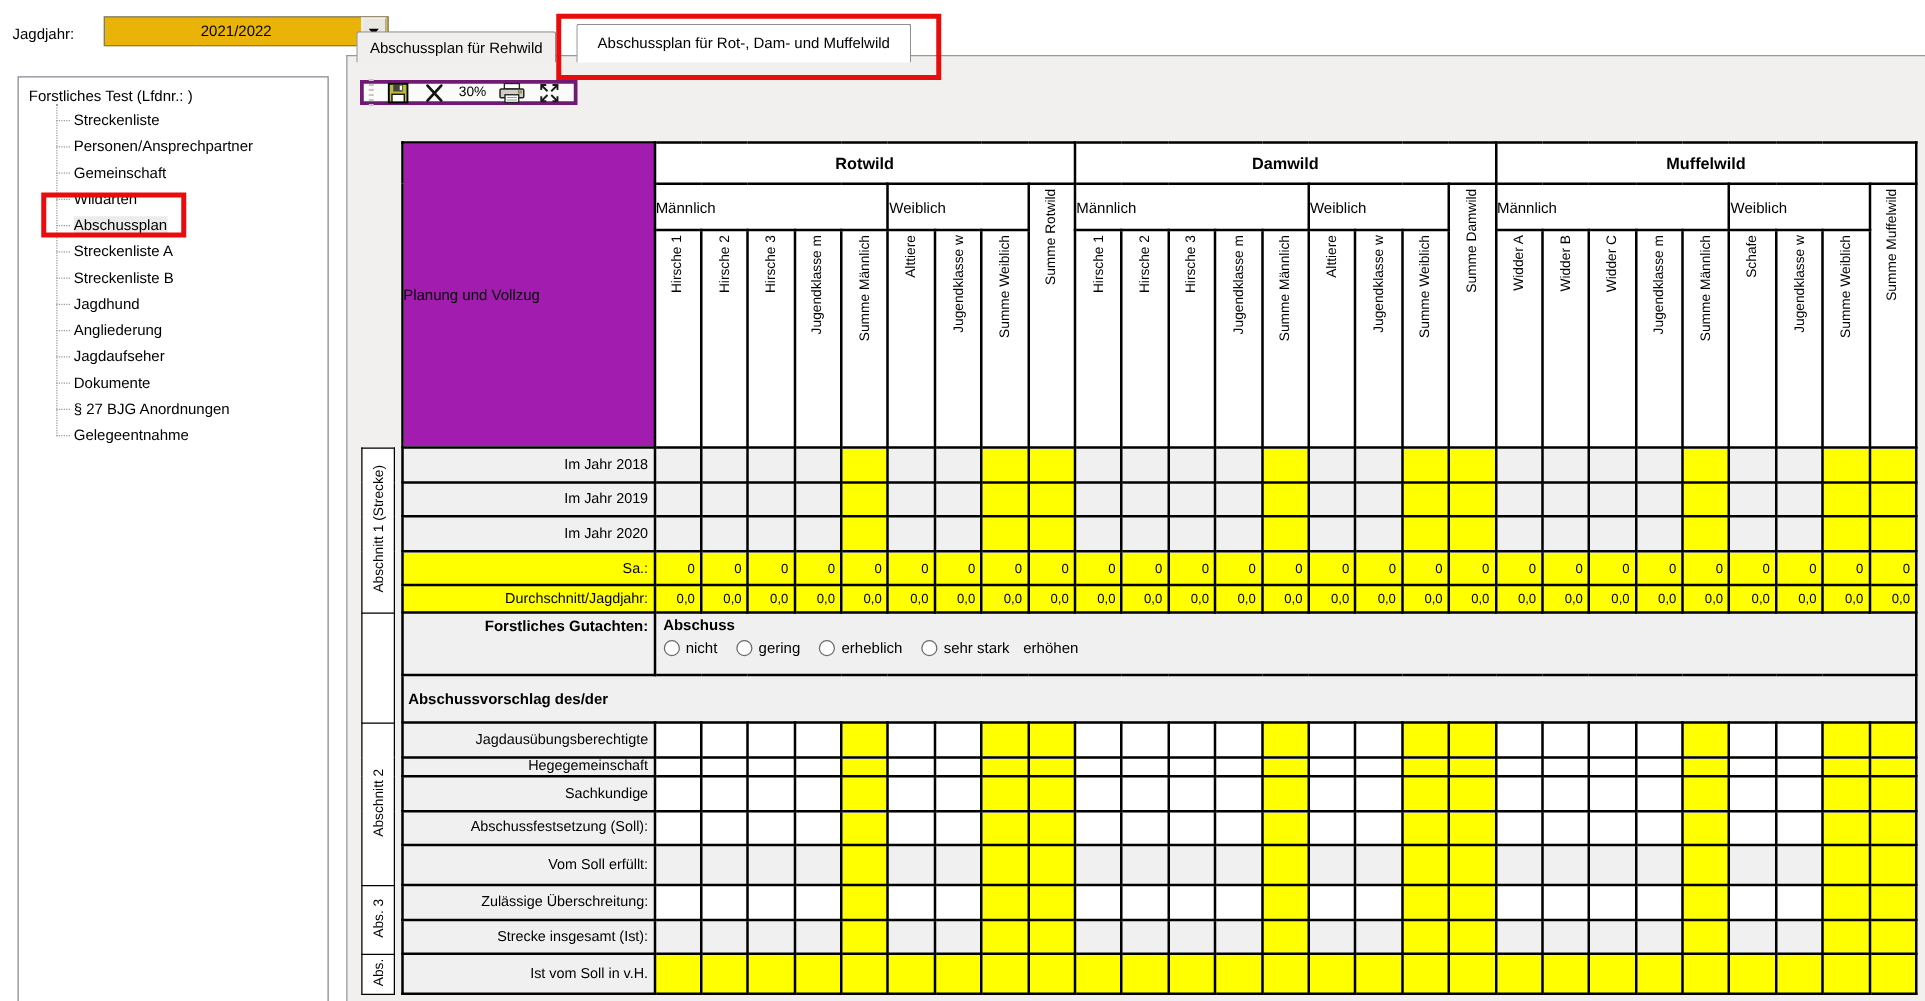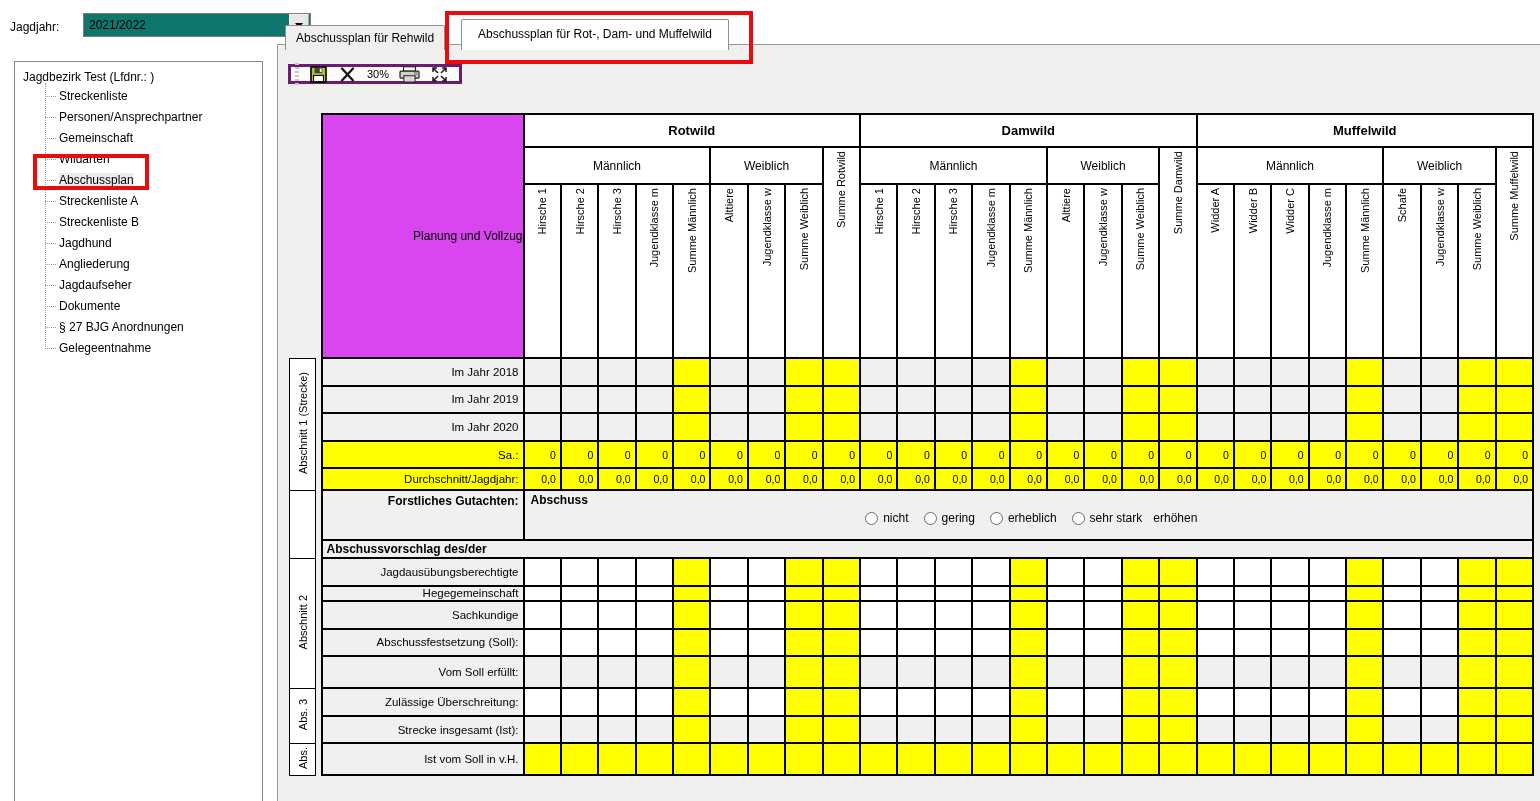--- a/index.html
+++ b/index.html
@@ -5,22 +5,22 @@
   html,body{margin:0;padding:0;}
   body{
     width:1540px;height:801px;position:relative;overflow:hidden;
     background:#ffffff;color:#000;
     font-family:"Liberation Sans",sans-serif;font-size:12px;
   }
   
   .jagdjahr-label{position:absolute;left:10px;top:20px;font-size:12px;}
   .combo{
     position:absolute;left:83px;top:13px;width:228px;height:24px;
-    background:#0f766e;border:1px solid #7a7d80;box-sizing:border-box;
-    display:flex;align-items:center;
+    background:#eab308;border:1px solid #7a7d80;box-sizing:border-box;
+    display:flex;align-items:center;text-align:center;
   }
   .combo .combo-text{flex:1;padding-left:5px;font-size:12px;}
   .combo .combo-btn{
     width:18px;height:20px;margin-right:1px;background:#e9e7e3;
     border:1px solid #a9a7a2;border-top-color:#f4f3f1;border-left-color:#f4f3f1;
     display:flex;align-items:center;justify-content:center;cursor:default;
   }
   .combo .arrow-down{width:0;height:0;border-left:4px solid transparent;border-right:4px solid transparent;border-top:5px solid #000;}
   
   .tabbar{position:absolute;left:285px;top:19px;height:31px;z-index:5;white-space:nowrap;}
@@ -63,34 +63,34 @@
   .tree-children li::before{content:"";position:absolute;left:6px;top:10px;width:11px;border-top:1px dotted #9a9a9a;}
   .tree-children li.selected span{background:#ececec;}
   
   .plan-table{
     position:absolute;left:289px;top:113px;border-collapse:collapse;table-layout:fixed;z-index:3;
   }
   .plan-table th,.plan-table td{padding:0;overflow:hidden;}
   .b{border:2px solid #000;}
   .nob{border:none;background:transparent;}
   td.group{border:1px solid #000;background:#fff;vertical-align:middle;text-align:center;}
-  .corner{background:#d946ef;text-align:right;vertical-align:middle;font-size:12px;}
+  .corner{background:#a21caf;text-align:left;vertical-align:middle;font-size:12px;}
   th.species{background:#fff;font-weight:bold;font-size:13px;text-align:center;vertical-align:middle;}
-  th.sub{background:#fff;font-weight:normal;font-size:12px;text-align:center;vertical-align:middle;}
+  th.sub{background:#fff;font-weight:normal;font-size:12px;text-align:left;vertical-align:middle;}
   th.vert{background:#fff;vertical-align:top;text-align:center;font-weight:normal;}
   .v{display:inline-block;writing-mode:vertical-rl;transform:rotate(180deg);white-space:nowrap;font-size:11px;padding:3px 0;}
   td.rlabel{background:#f0f0f0;font-size:11.5px;padding:0 4px;vertical-align:middle;text-align:right;white-space:nowrap;}
   td.rlabel.bold{font-weight:bold;font-size:12px;vertical-align:top;padding-top:3px;}
   td.w{background:#fff;}
   td.g{background:#f0f0f0;}
   td.y{background:#ffff00;}
   td.val{font-size:10.5px;text-align:right;padding-right:4px;vertical-align:middle;}
   td.gut{background:#f0f0f0;vertical-align:top;text-align:left;padding:2px 0 0 6px;}
   td.gut .gut-title{font-weight:bold;font-size:12px;}
-  .radio-row{display:flex;align-items:center;margin-top:4px;justify-content:center;}
+  .radio-row{display:flex;align-items:center;margin-top:4px;}
   .radio-opt{display:flex;align-items:center;margin-right:15px;}
   .radio{width:13px;height:13px;border:1px solid #6a6a6a;border-radius:50%;background:#fff;margin-right:5px;box-sizing:border-box;}
   .radio-label{font-size:12px;}
   .radio-suffix{font-size:12px;margin-left:-4px;}
   td.banner{background:#f0f0f0;font-weight:bold;font-size:12px;text-align:left;padding-left:4px;vertical-align:middle;}
 </style>
 </head>
 <body>
 
 <span class="jagdjahr-label">Jagdjahr:</span>
@@ -138,21 +138,21 @@
         <path d="M8 8 L3 3 M3 7 V3 H7"></path>
         <path d="M11 8 L16 3 M12 3 H16 V7"></path>
         <path d="M8 11 L3 16 M3 12 V16 H7"></path>
         <path d="M11 11 L16 16 M16 12 V16 H12"></path>
       </g>
     </svg>
   </span>
 </div>
 
 <div class="tree-panel">
-  <div class="tree-root">Jagdbezirk Test (Lfdnr.: )</div>
+  <div class="tree-root">Forstliches Test (Lfdnr.: )</div>
   <ul class="tree-children">
       <li><span>Streckenliste</span></li>
       <li><span>Personen/Ansprechpartner</span></li>
       <li><span>Gemeinschaft</span></li>
       <li><span>Wildarten</span></li>
       <li class="selected"><span>Abschussplan</span></li>
       <li><span>Streckenliste A</span></li>
       <li><span>Streckenliste B</span></li>
       <li><span>Jagdhund</span></li>
       <li><span>Angliederung</span></li>
@@ -417,21 +417,21 @@
                 <span class="radio-label">erheblich</span>
               </span>
               <span class="radio-opt">
                 <span class="radio"></span>
                 <span class="radio-label">sehr stark</span>
               </span>
               <span class="radio-suffix">erhöhen</span>
             </div>
           </td>
         </tr>
-        <tr style="height: 18px;">
+        <tr style="height: 38px;">
           <td class="b banner" colspan="28">Abschussvorschlag des/der</td>
         </tr>
         <tr style="height: 27.6px;">
           <td class="group" rowspan="5"><div class="v">Abschnitt 2</div></td>
           <td class="nob" rowspan="5"></td>
           <td class="b rlabel">Jagdausübungsberechtigte</td>
           <td class="b w"></td>
           <td class="b w"></td>
           <td class="b w"></td>
           <td class="b w"></td>

